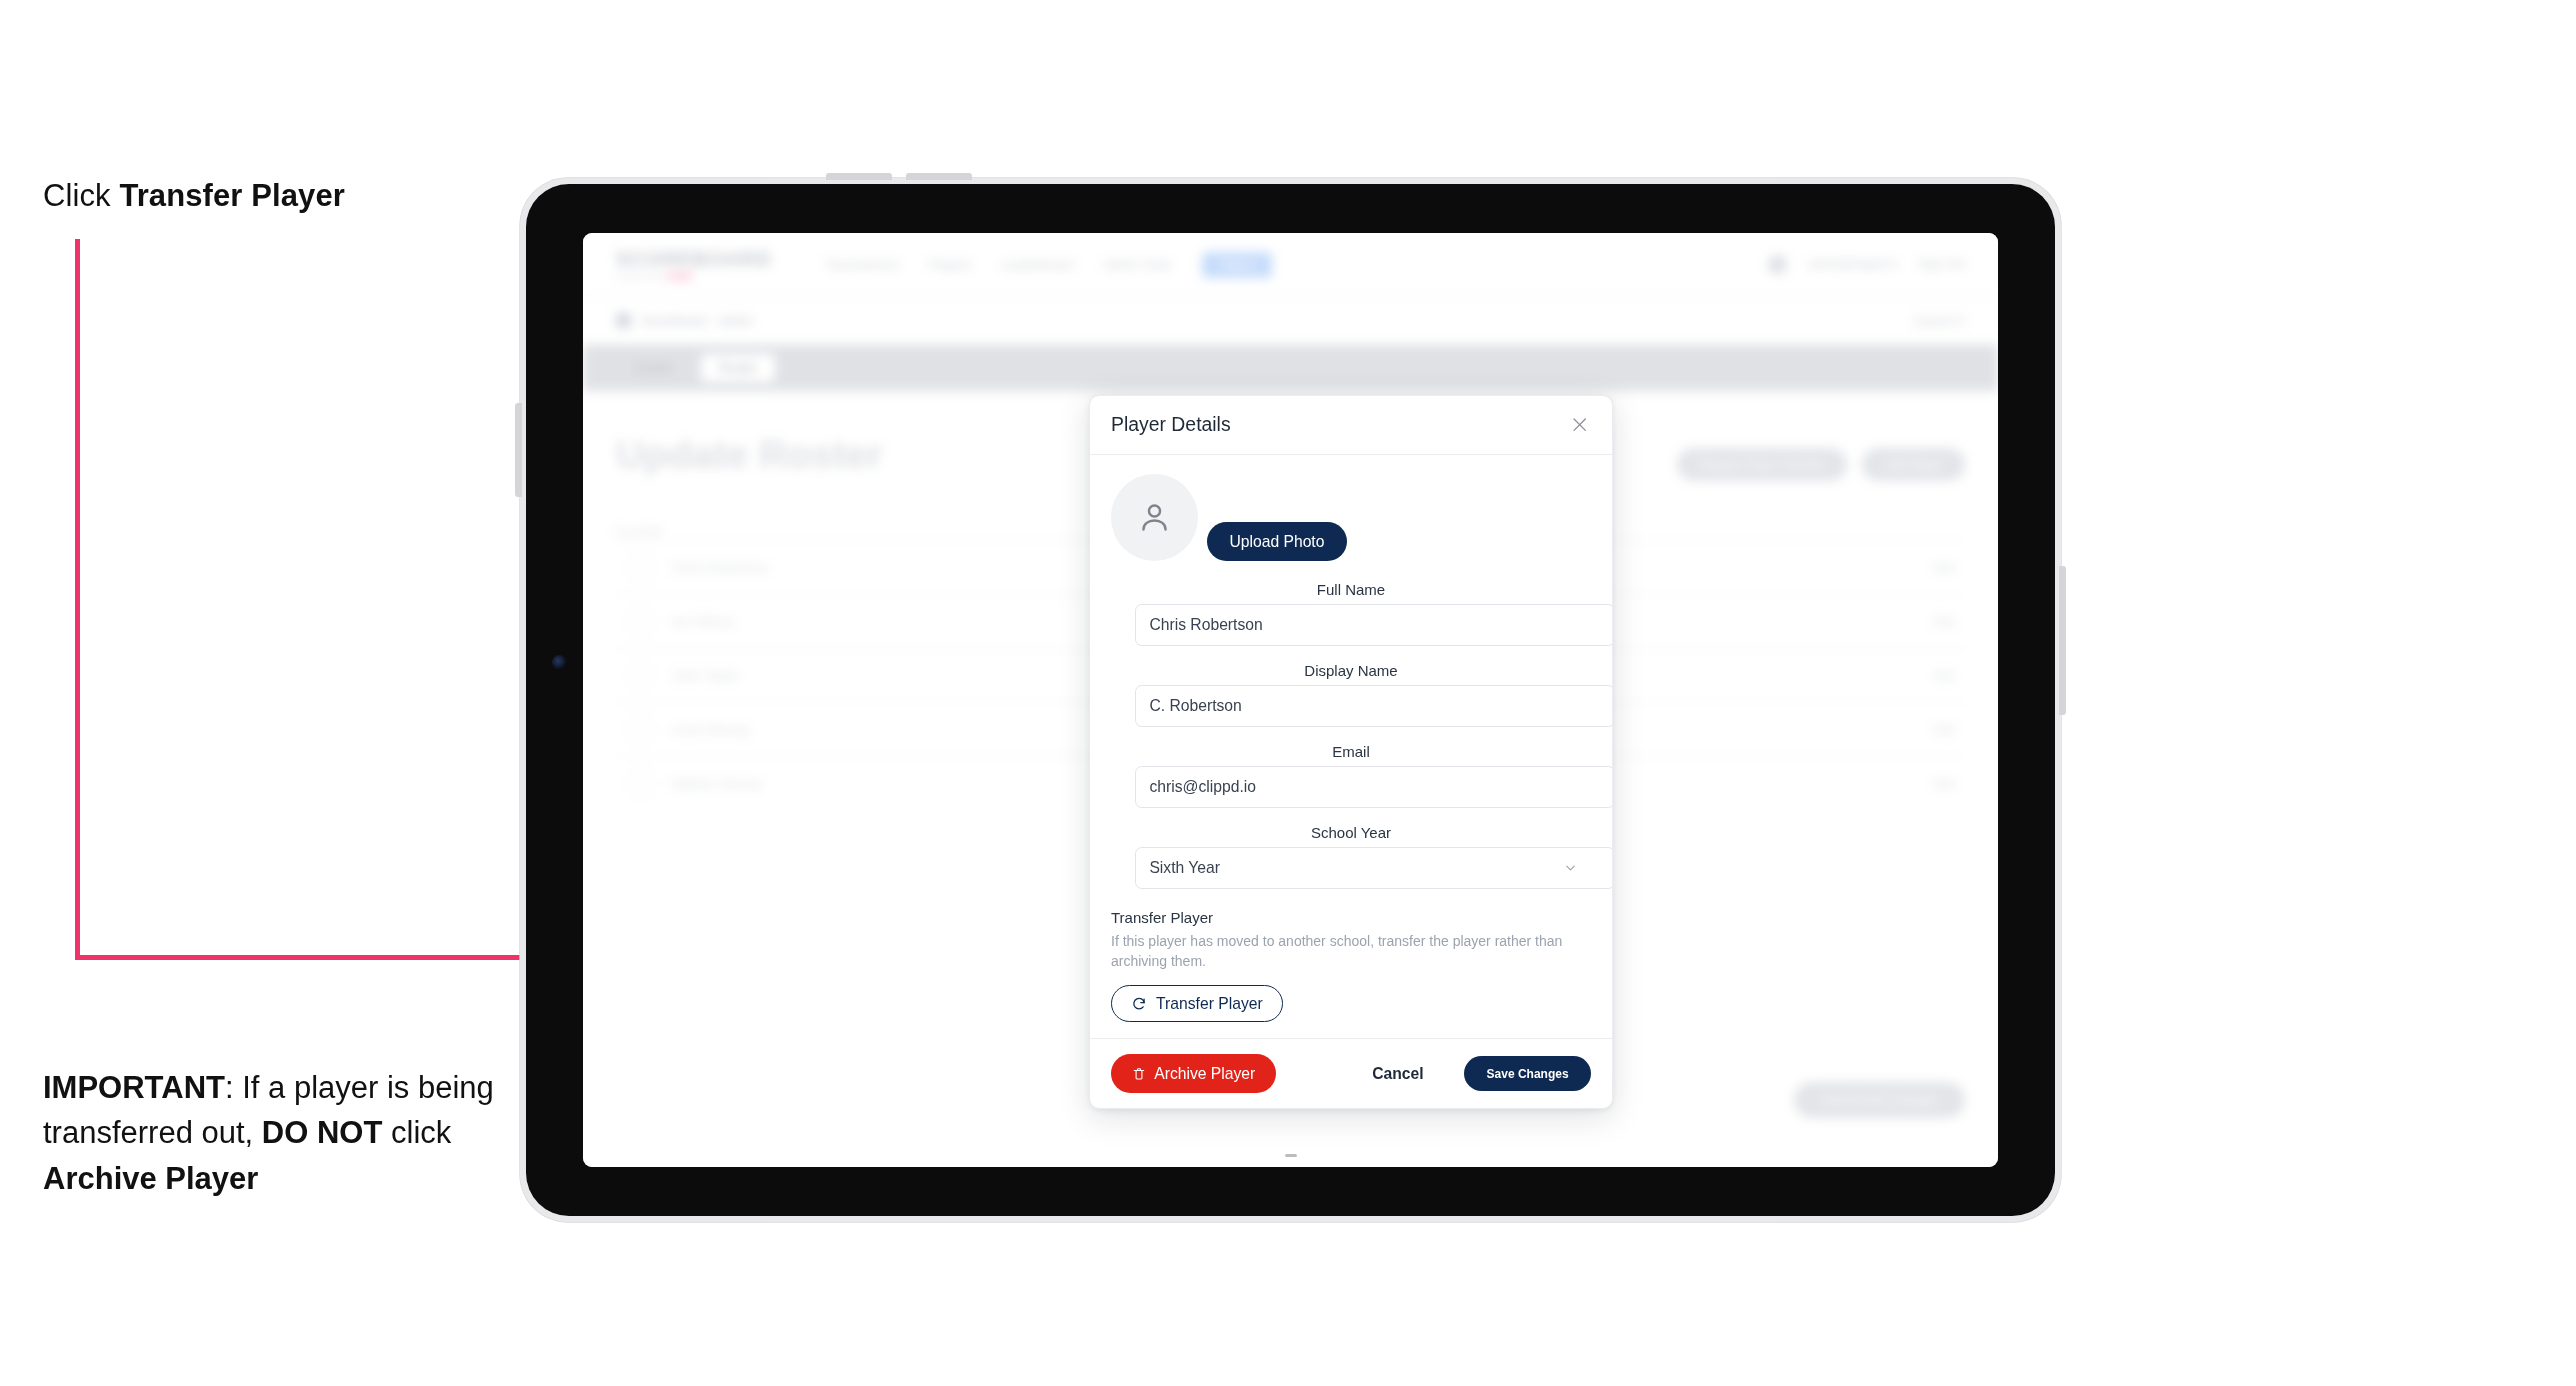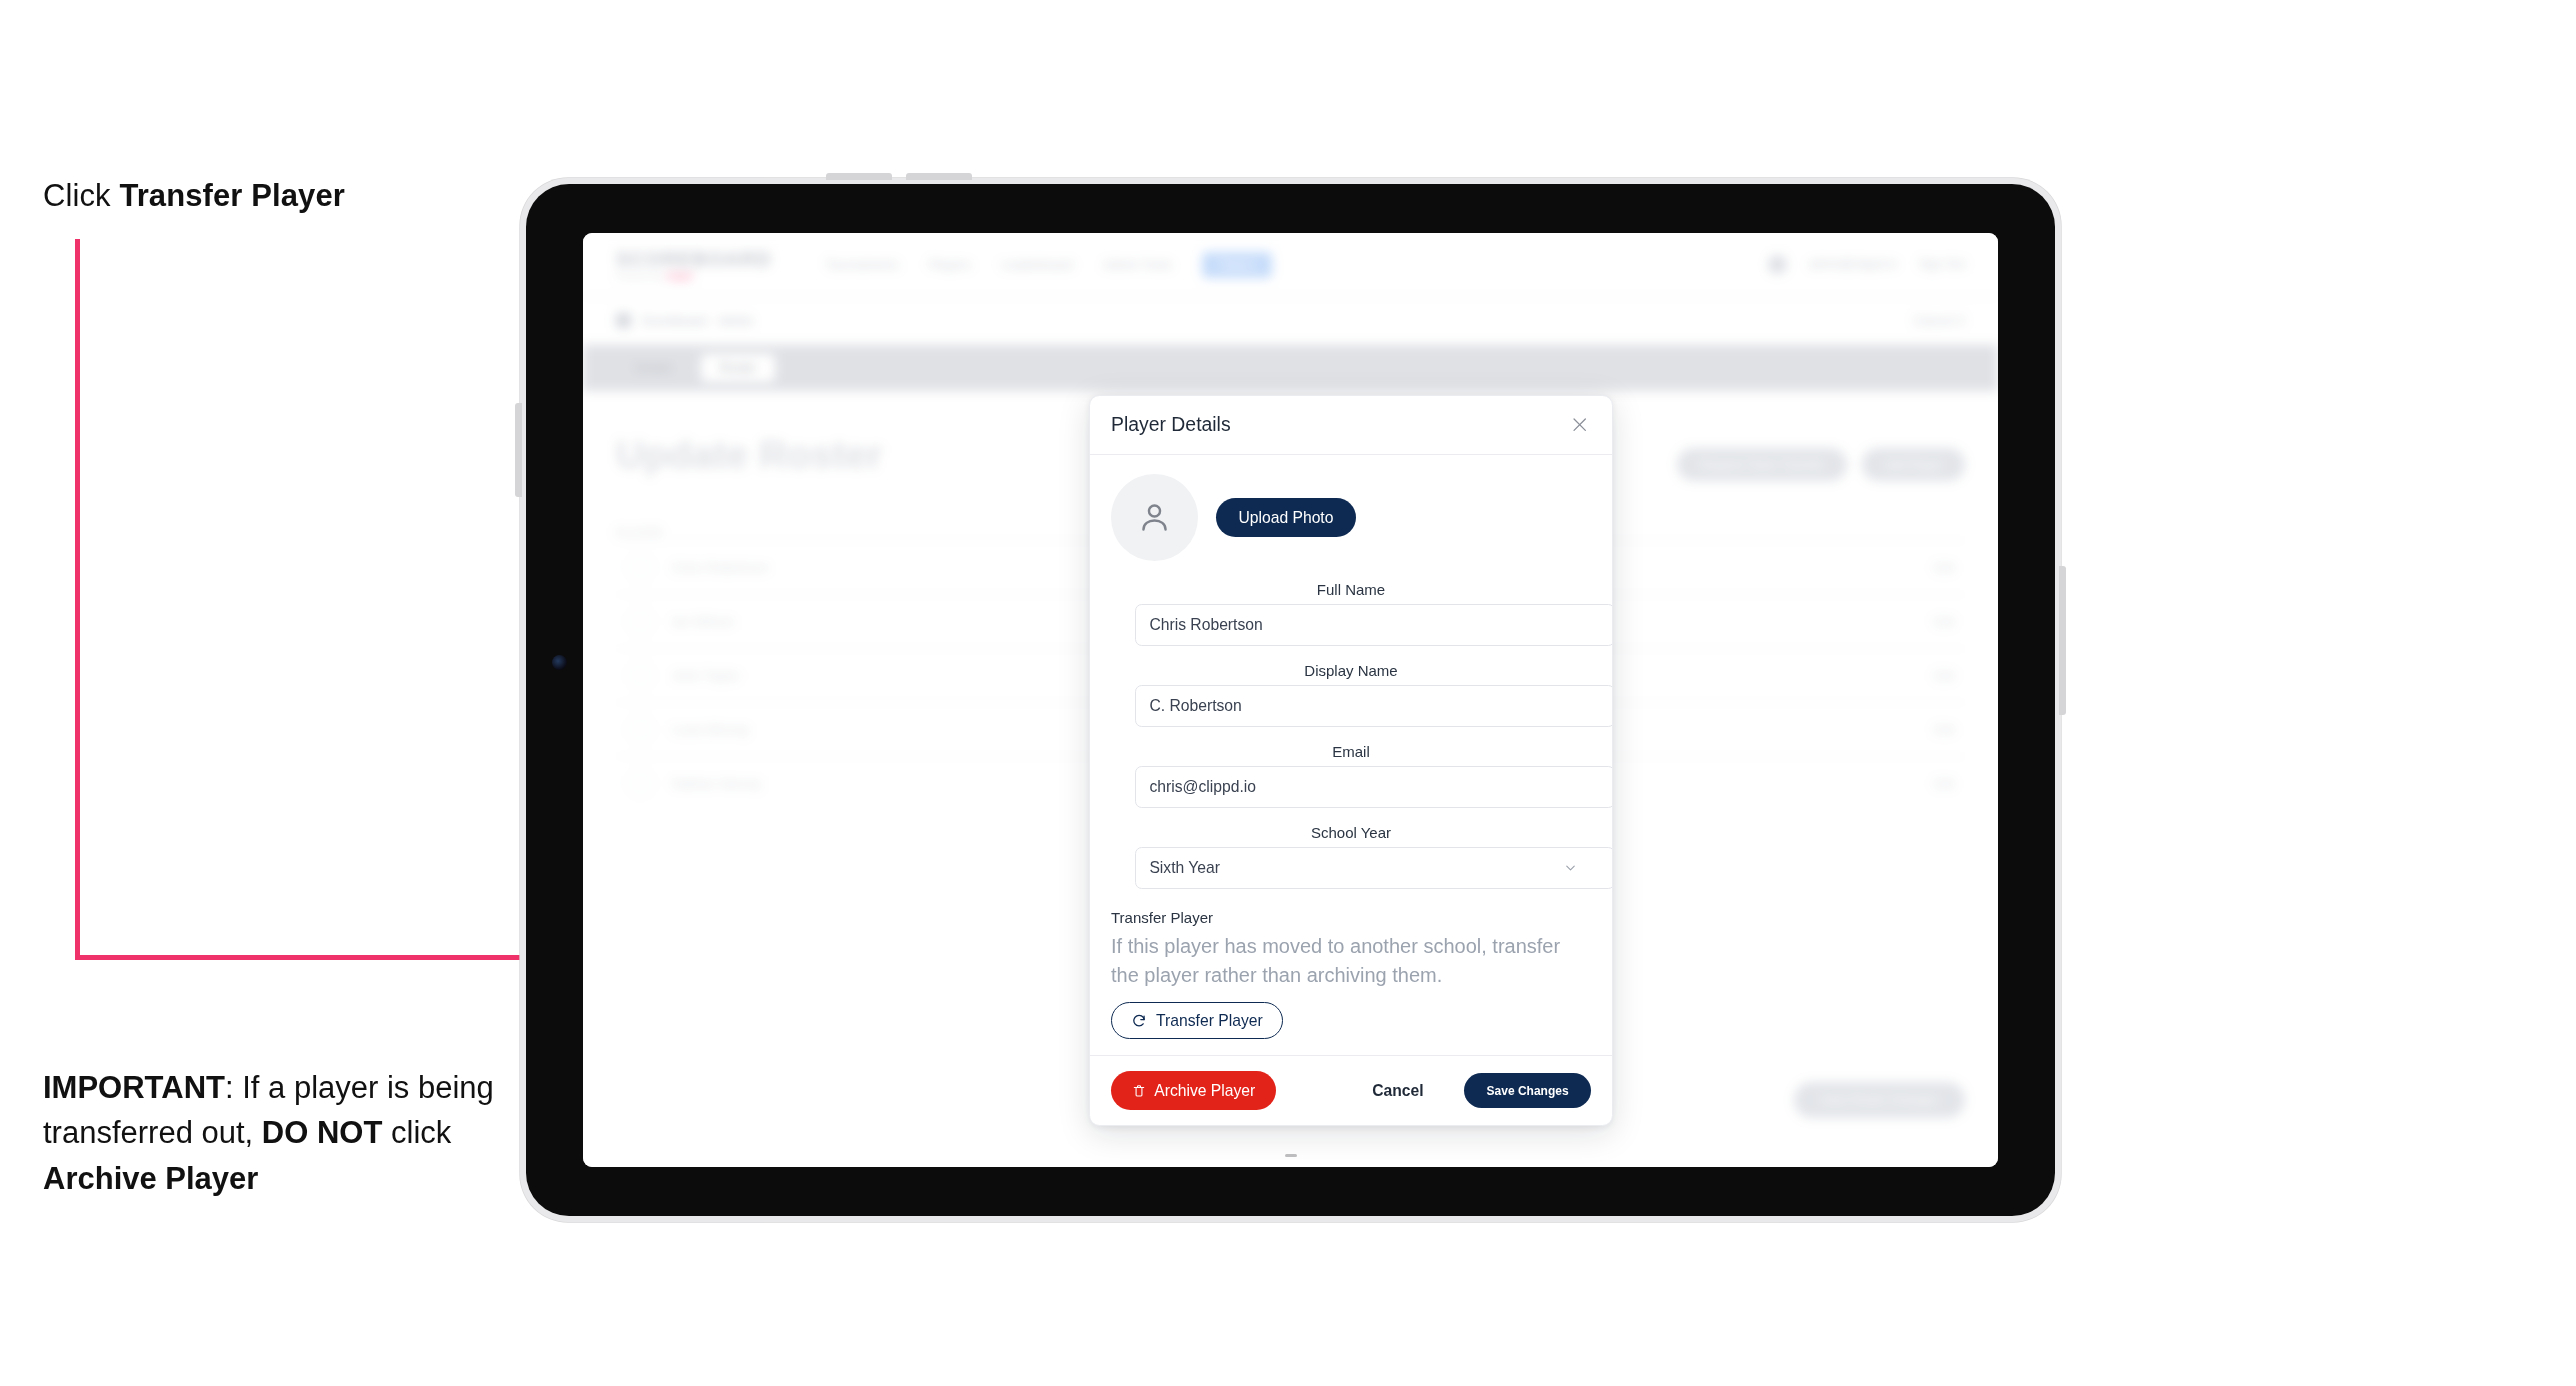--- a/index.html
+++ b/index.html
@@ -304,22 +304,22 @@
   }
   .modal-close {
     width: 25px; height: 25px;
     display: flex; align-items: center; justify-content: center;
     cursor: pointer;
   }
   .modal-body { padding: 19.4px 21px 16.4px 21px; }
 
   .photo-row {
     display: flex;
-    align-items: center;
-    gap: 18px;
+    align-items: flex-end;
+    gap: 9px;
     margin-bottom: 19.4px;
   }
   .avatar-circle {
     width: 87px;
     height: 87px;
     border-radius: 50%;
     background: #f1f2f4;
     display: flex;
     align-items: center;
     justify-content: center;
@@ -365,21 +365,21 @@
     pointer-events: none;
   }
 
   .transfer-section { margin-top: 19.4px; }
   .transfer-title {
     font-size: 15px;
     color: #2a3442;
     margin-bottom: 6.7px;
   }
   .transfer-desc {
-    font-size: 20px;
+    font-size: 14px;
     color: #9ba3af;
     line-height: 1.42;
     margin-bottom: 13.4px;
   }
   .transfer-btn {
     display: inline-flex;
     align-items: center;
     gap: 9px;
     border: 1.5px solid #0e2a52;
     background: #ffffff;

